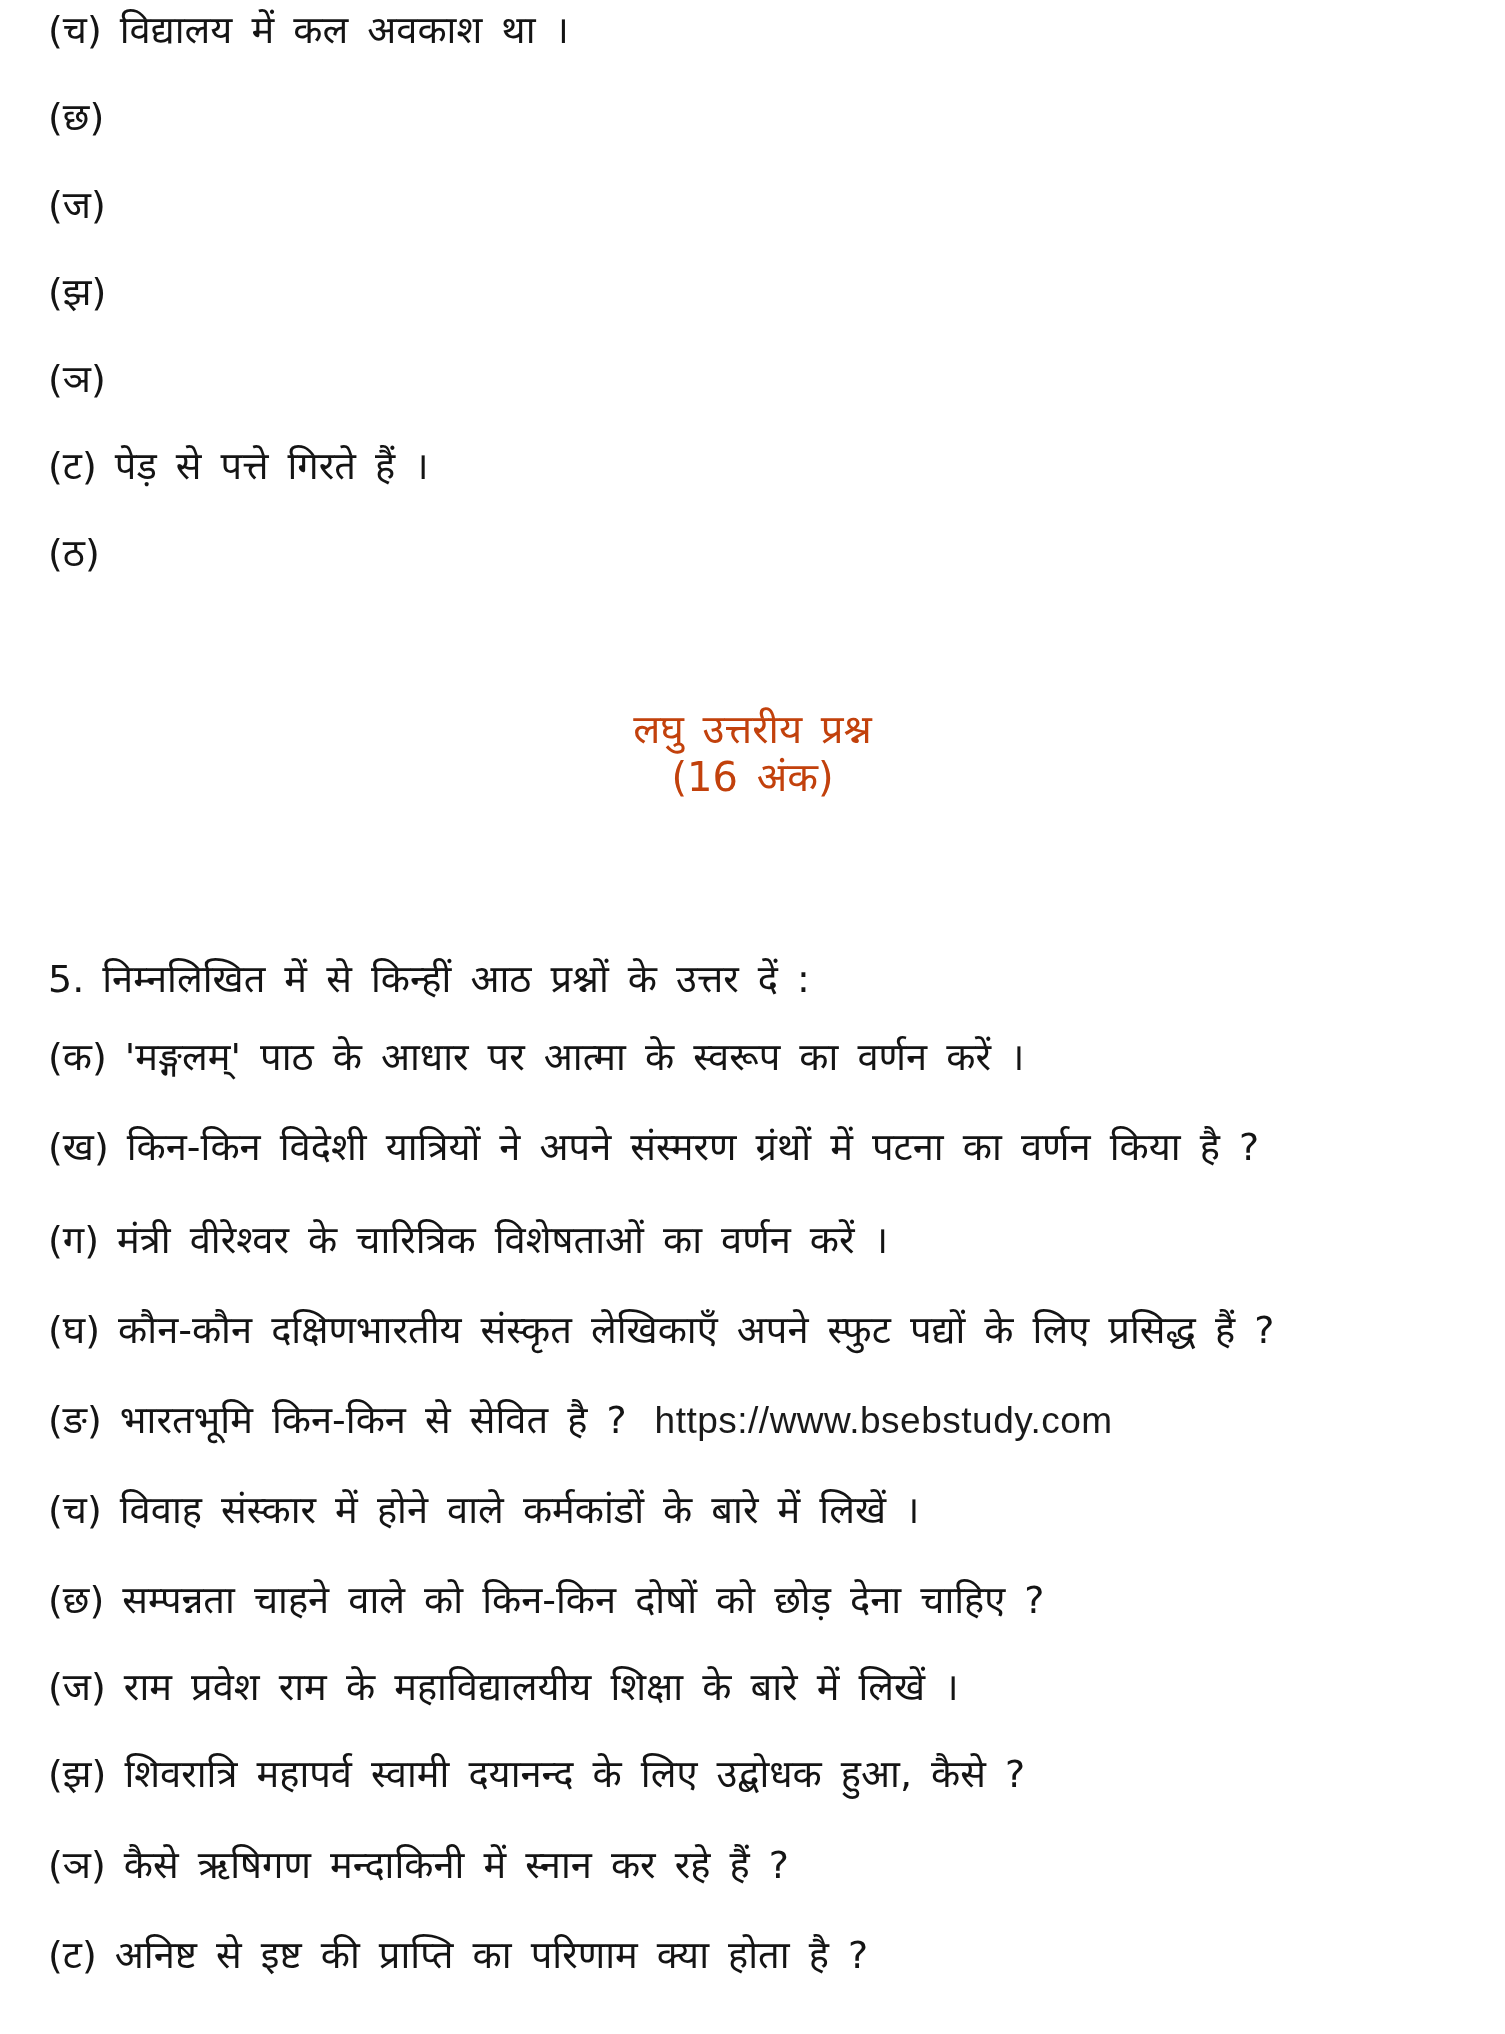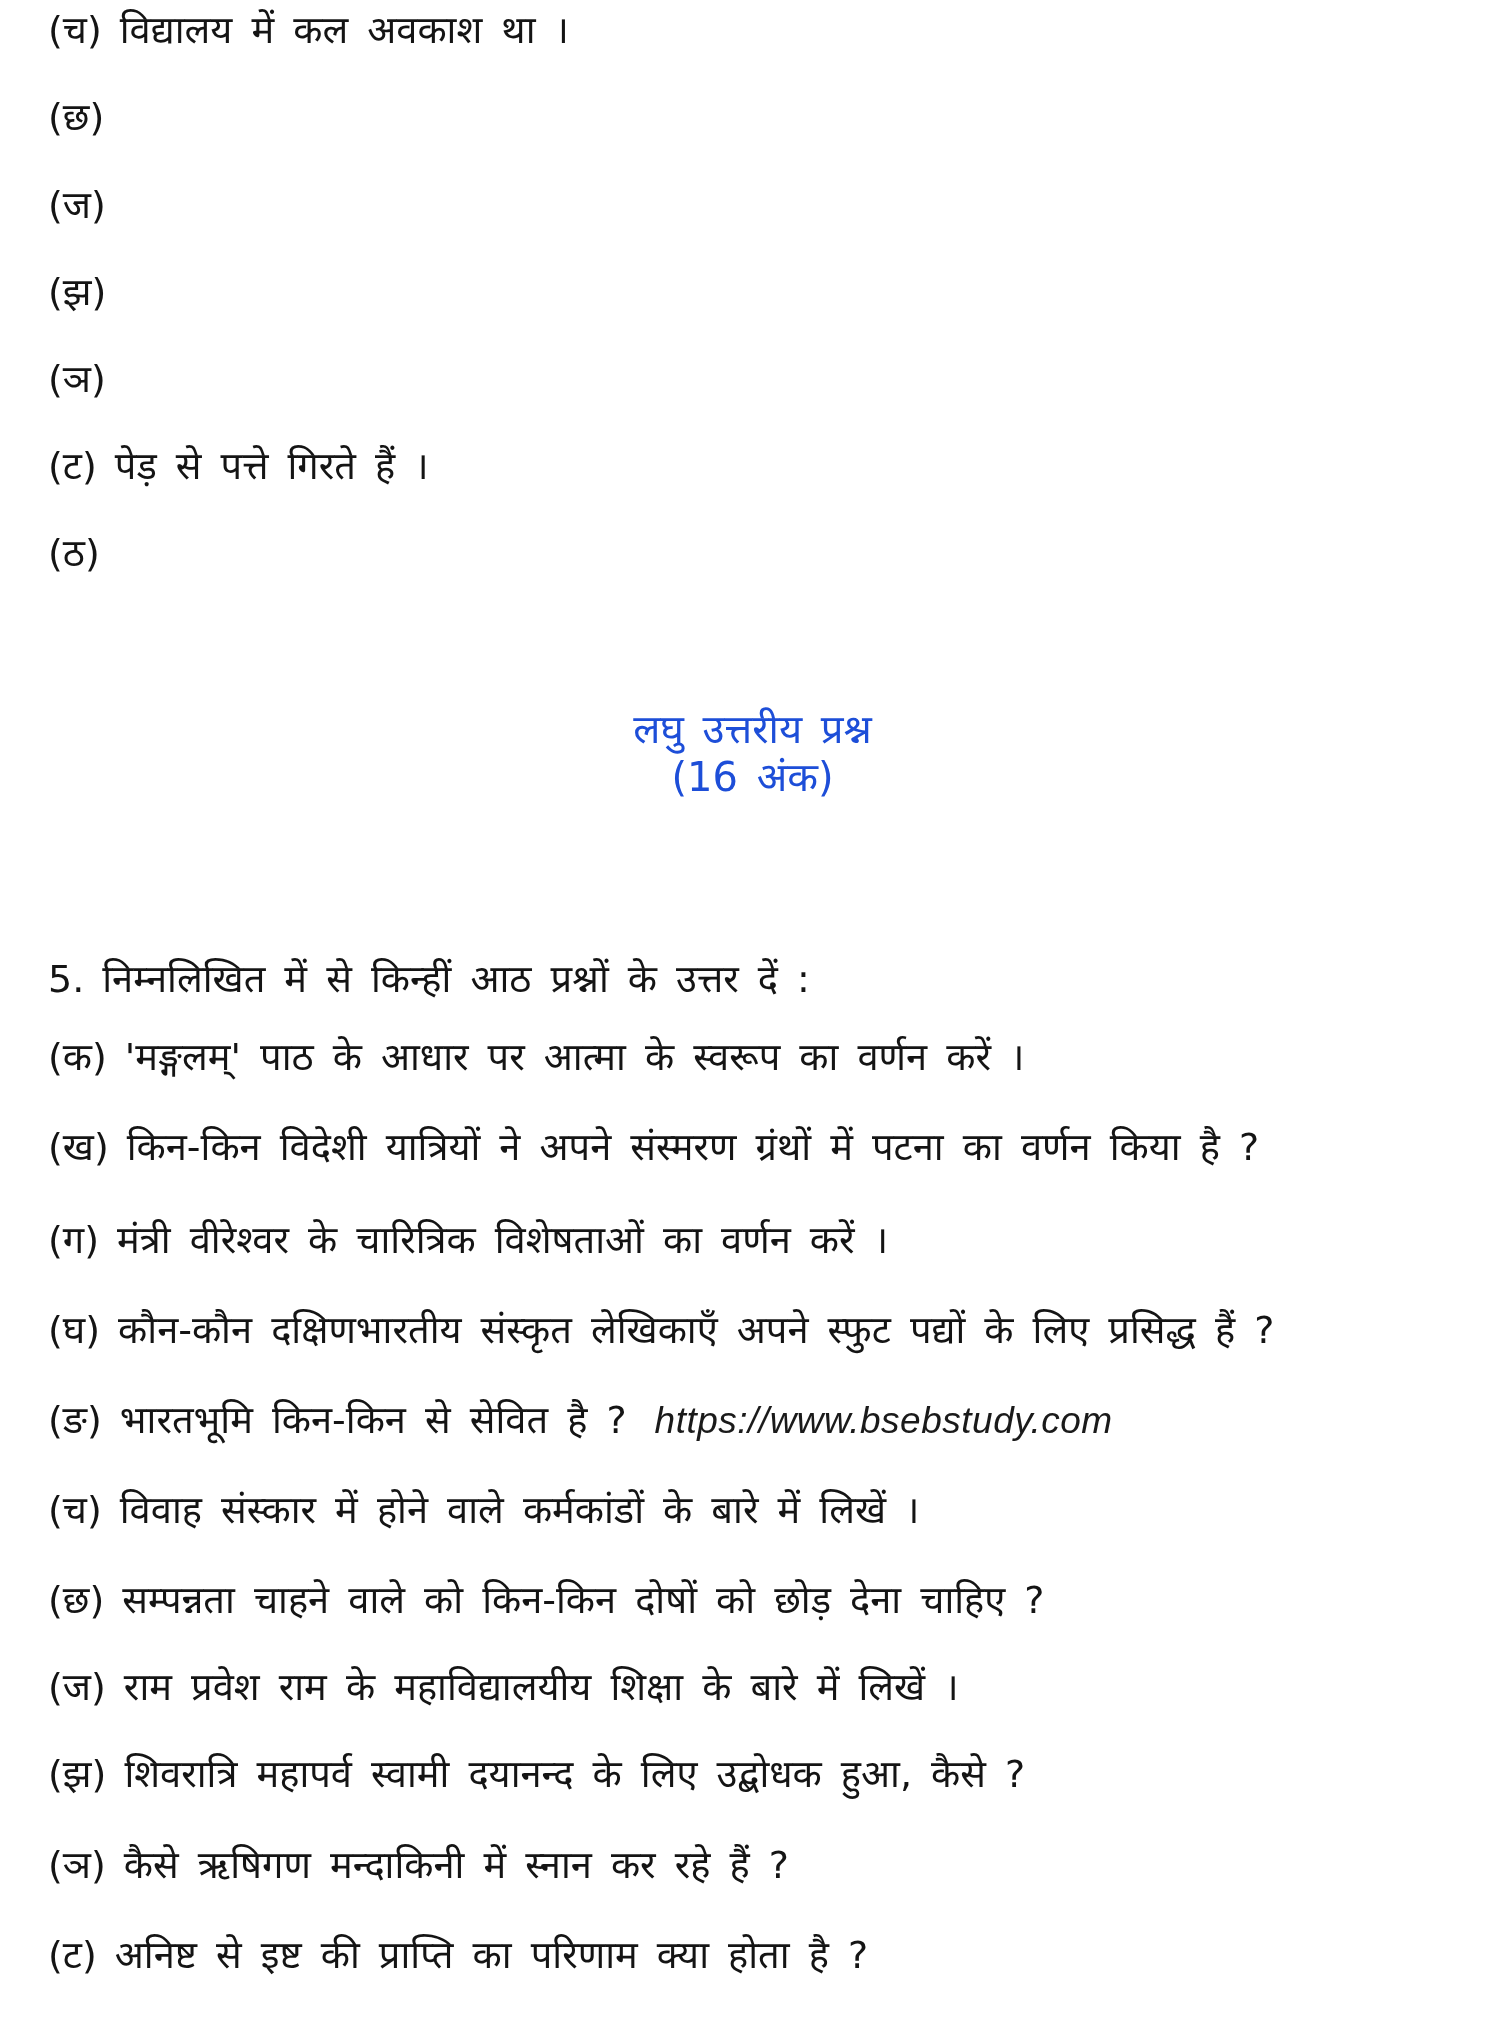--- a/index.html
+++ b/index.html
@@ -28,29 +28,28 @@
     color:#141414;
   }
   .marker{flex:0 0 auto;}
   .qtext{flex:0 0 auto;}
   .center-head{
     position:absolute;
     left:0;width:100%;
     text-align:center;
     font-size:40px;
     word-spacing:6px;
-    color:#1d4ed8;
+    color:#c2410c;
   }
   .url{
     font-family:"Liberation Sans","DejaVu Sans",sans-serif;
     font-size:37px;
     letter-spacing:0.5px;
     margin-left:10px;
     color:#1a1a1a;
-    font-style:italic;
   }
 </style>
 </head>
 <body>
 
 <div class="page">
 
   <div class="line" style="top:8px">
     <span class="marker">(च)</span>
     <span class="qtext">विद्यालय में कल अवकाश था ।</span>

